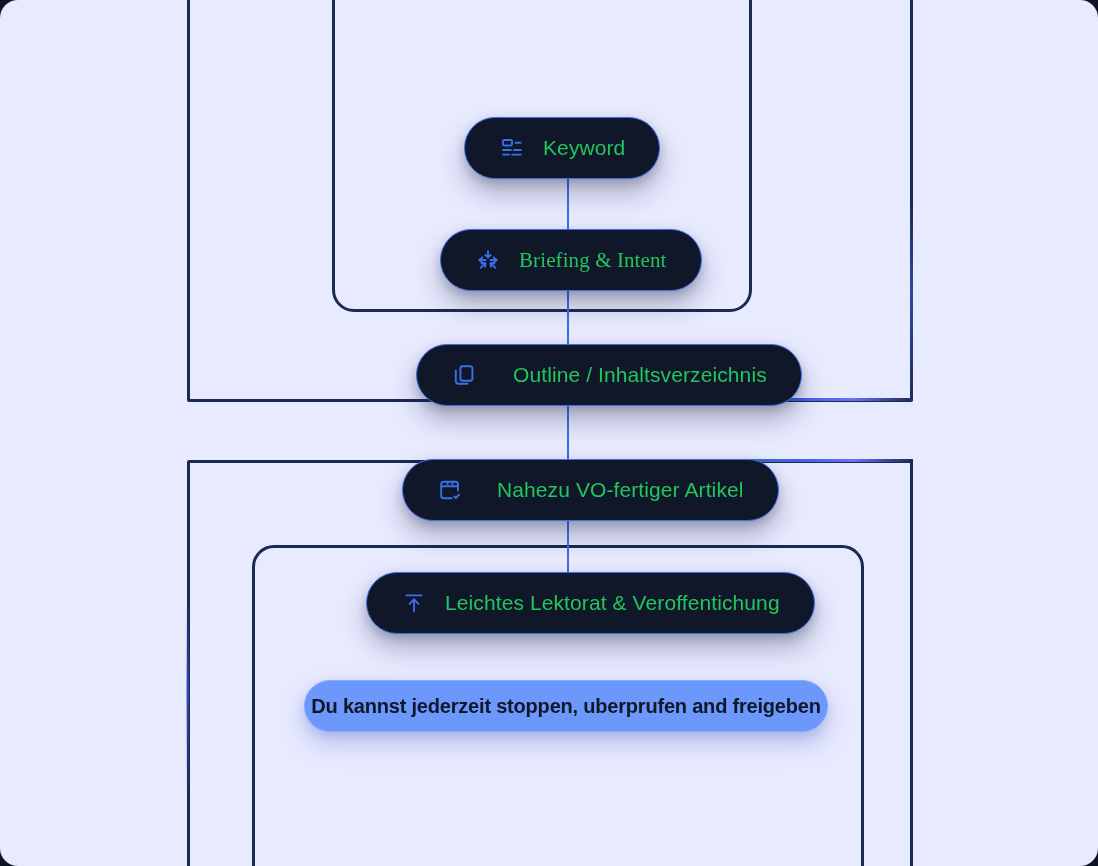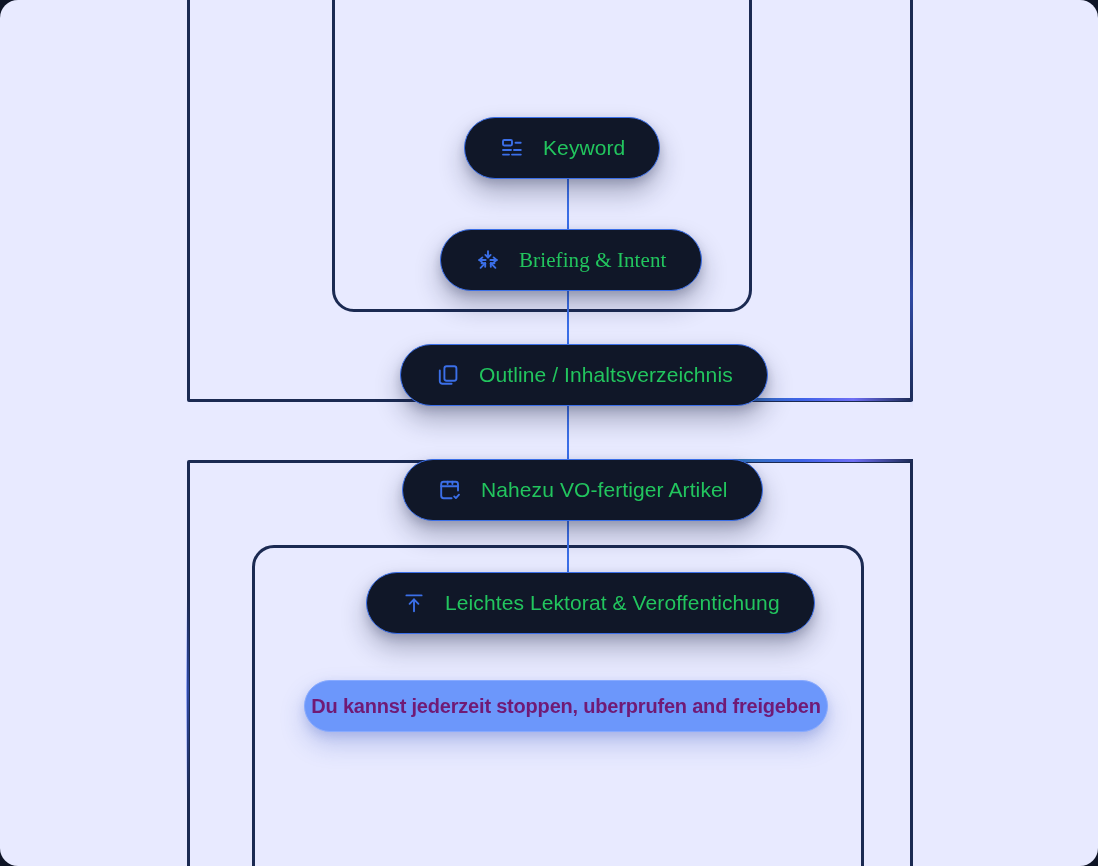--- a/index.html
+++ b/index.html
@@ -99,21 +99,21 @@
     color: #22c55e;
     box-shadow: 0 14px 26px rgba(20,28,60,.30), 0 4px 10px rgba(20,28,60,.18);
     padding: 0 34px;
     height: 62px;
     font-size: 21px;
     letter-spacing: .1px;
   }
   .pill-blue {
     background: #6c97fb;
     border: 1.5px solid #87aaff;
-    color: #701a75;
+    color: #0f172a;
     box-shadow: 0 12px 24px rgba(60,90,190,.28), 0 4px 10px rgba(60,90,190,.16);
     padding: 0 30px;
     height: 52px;
     font-size: 20px;
     font-weight: 700;
     letter-spacing: -.2px;
     justify-content: center;
   }
   .pill .ico {
     display: inline-flex;
@@ -123,22 +123,22 @@
     height: 26px;
     margin-right: 18px;
     flex: 0 0 auto;
   }
   .pill .ico svg { display: block; }
   .pill .lbl { display: inline-block; }
 
   
   #pill-keyword        { left: 464px; top: 117px; }
   #pill-briefing       { left: 440px; top: 229px; font-family: Liberation Serif, serif; }
-  #pill-outline        { left: 400px; top: 344px; }
-  #pill-article        { left: 402px; top: 459px; }
+  #pill-outline        { left: 416px; top: 344px; gap: 18px; }
+  #pill-article        { left: 402px; top: 459px; gap: 16px; }
   #pill-lektorat       { left: 366px; top: 572px; justify-content: center; }
   #pill-stoppen        { left: 304px; top: 680px; width: 524px; }
 
   
   #conn-1 { top: 172px; height: 62px; }
   #conn-2 { top: 286px; height: 62px; }
   #conn-3 { top: 400px; height: 62px; }
   #conn-4 { top: 515px; height: 62px; }
 </style>
 </head>

